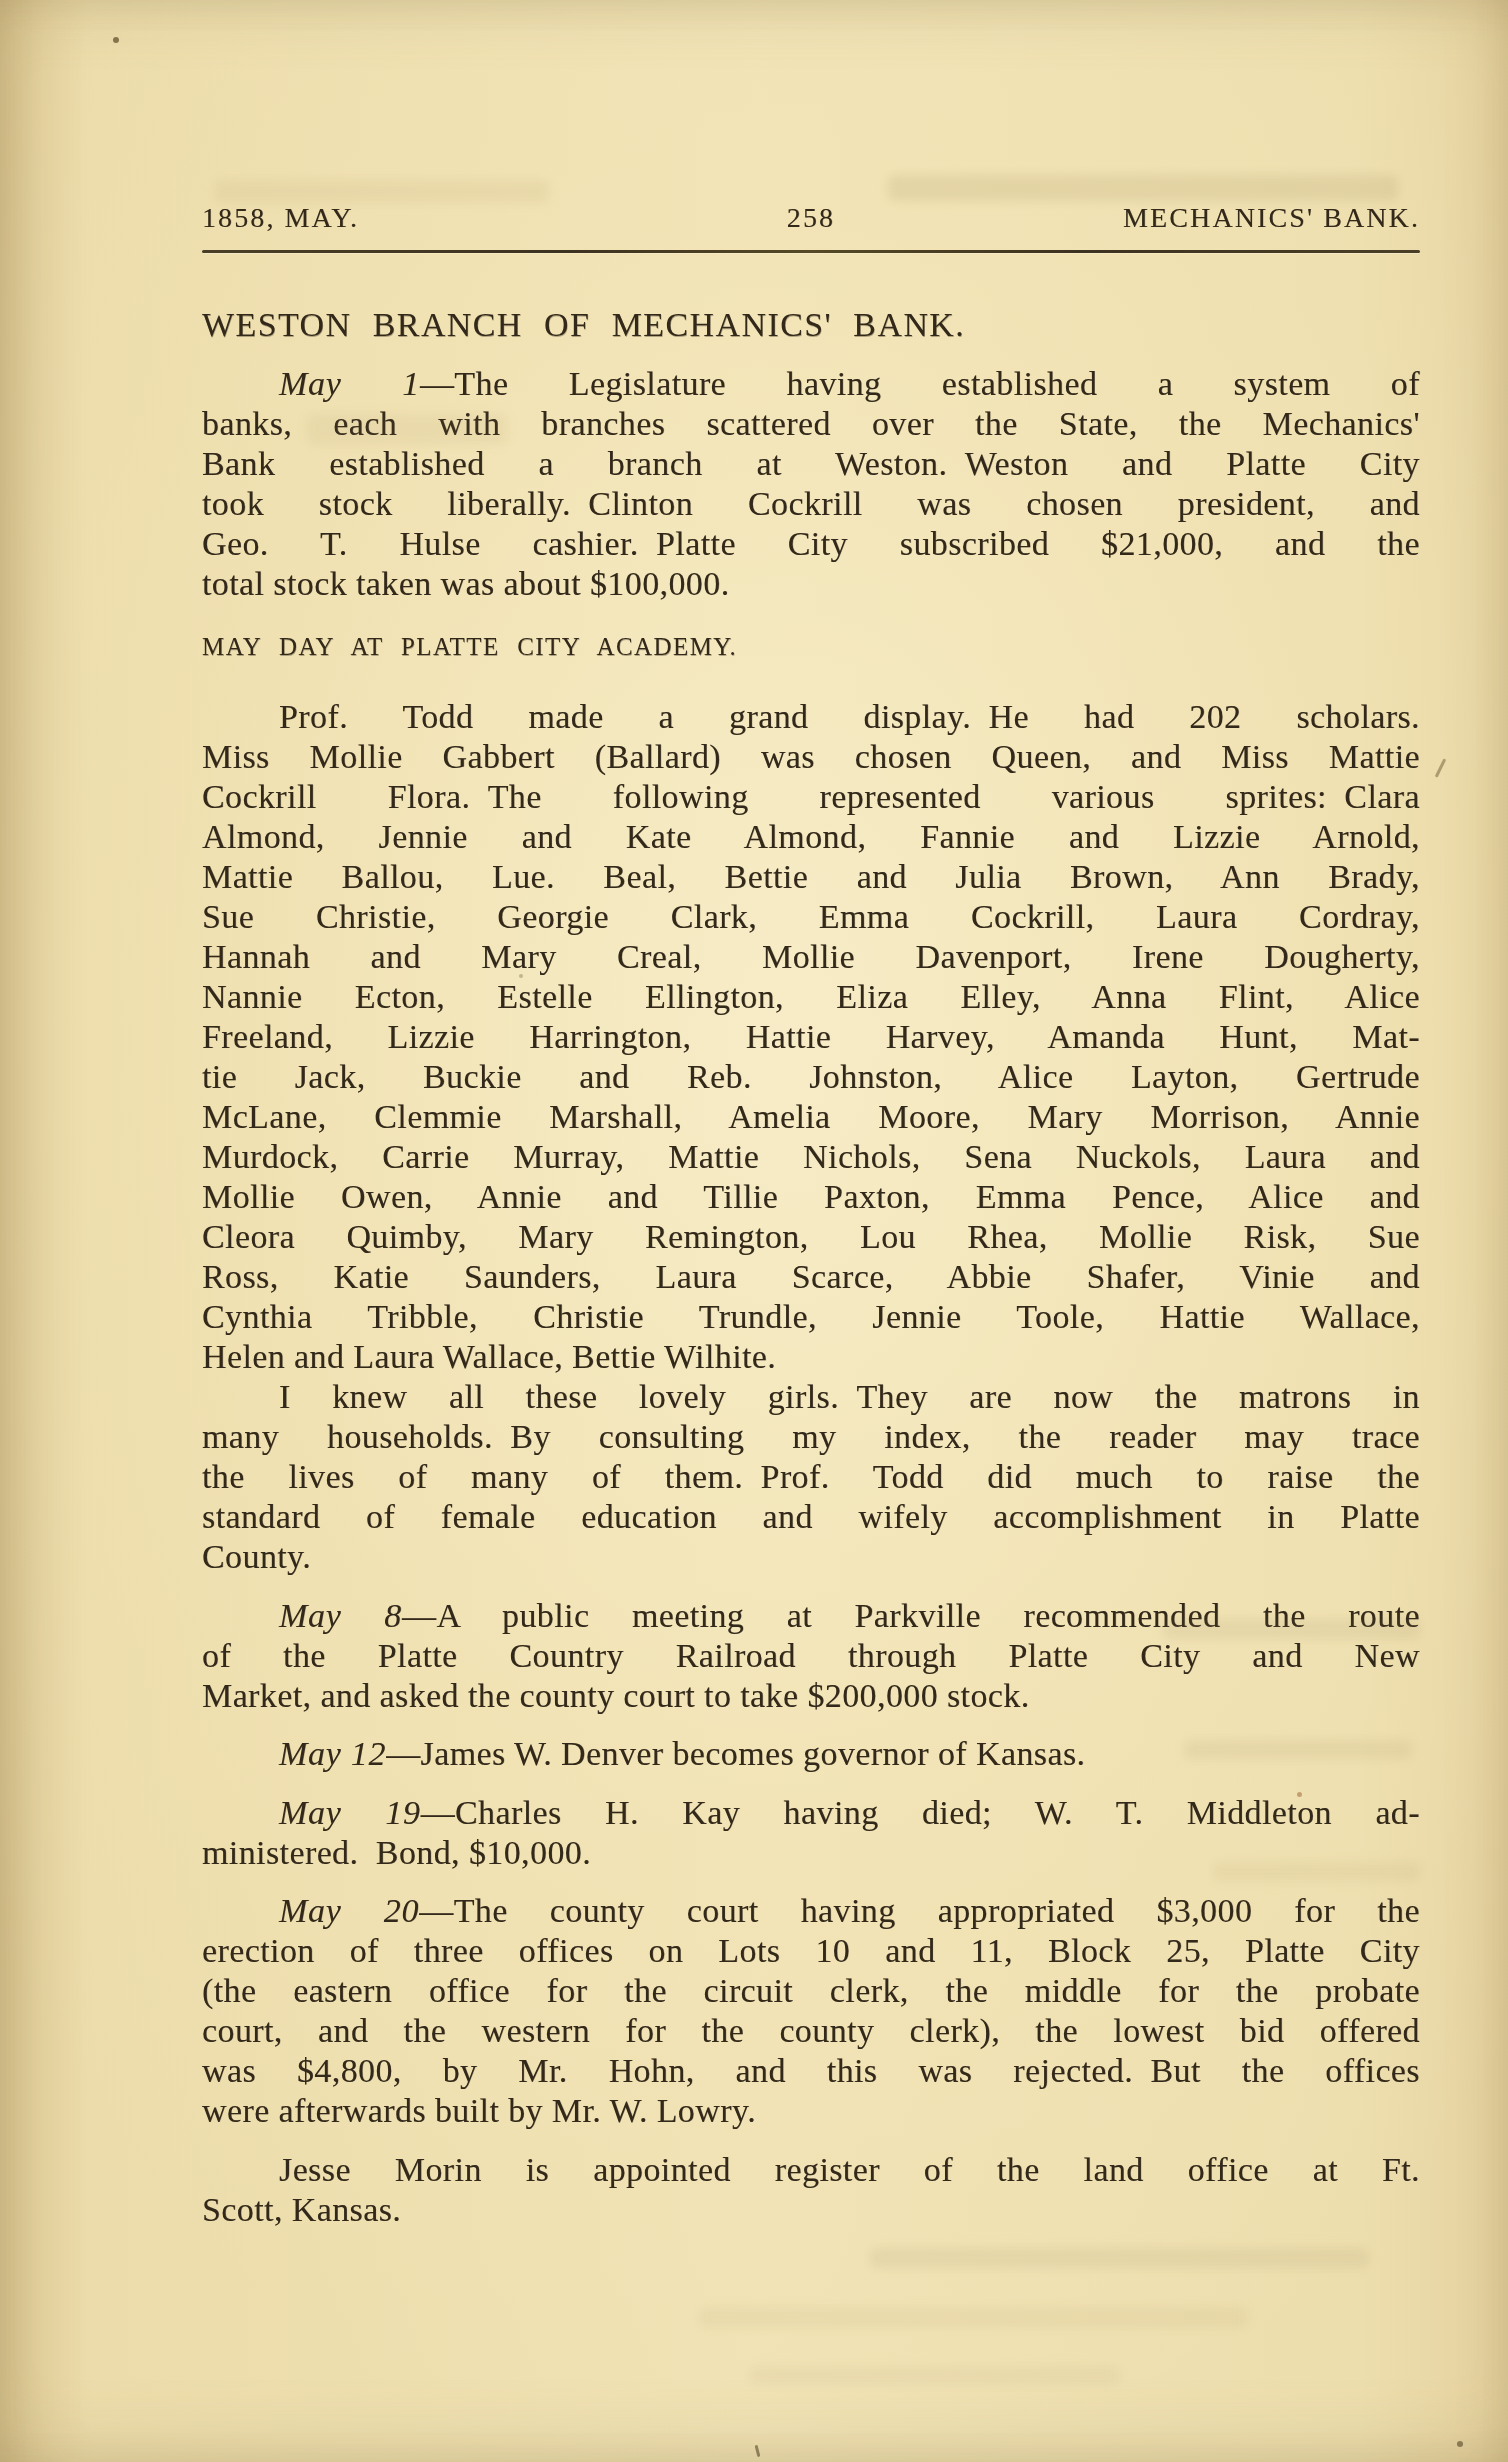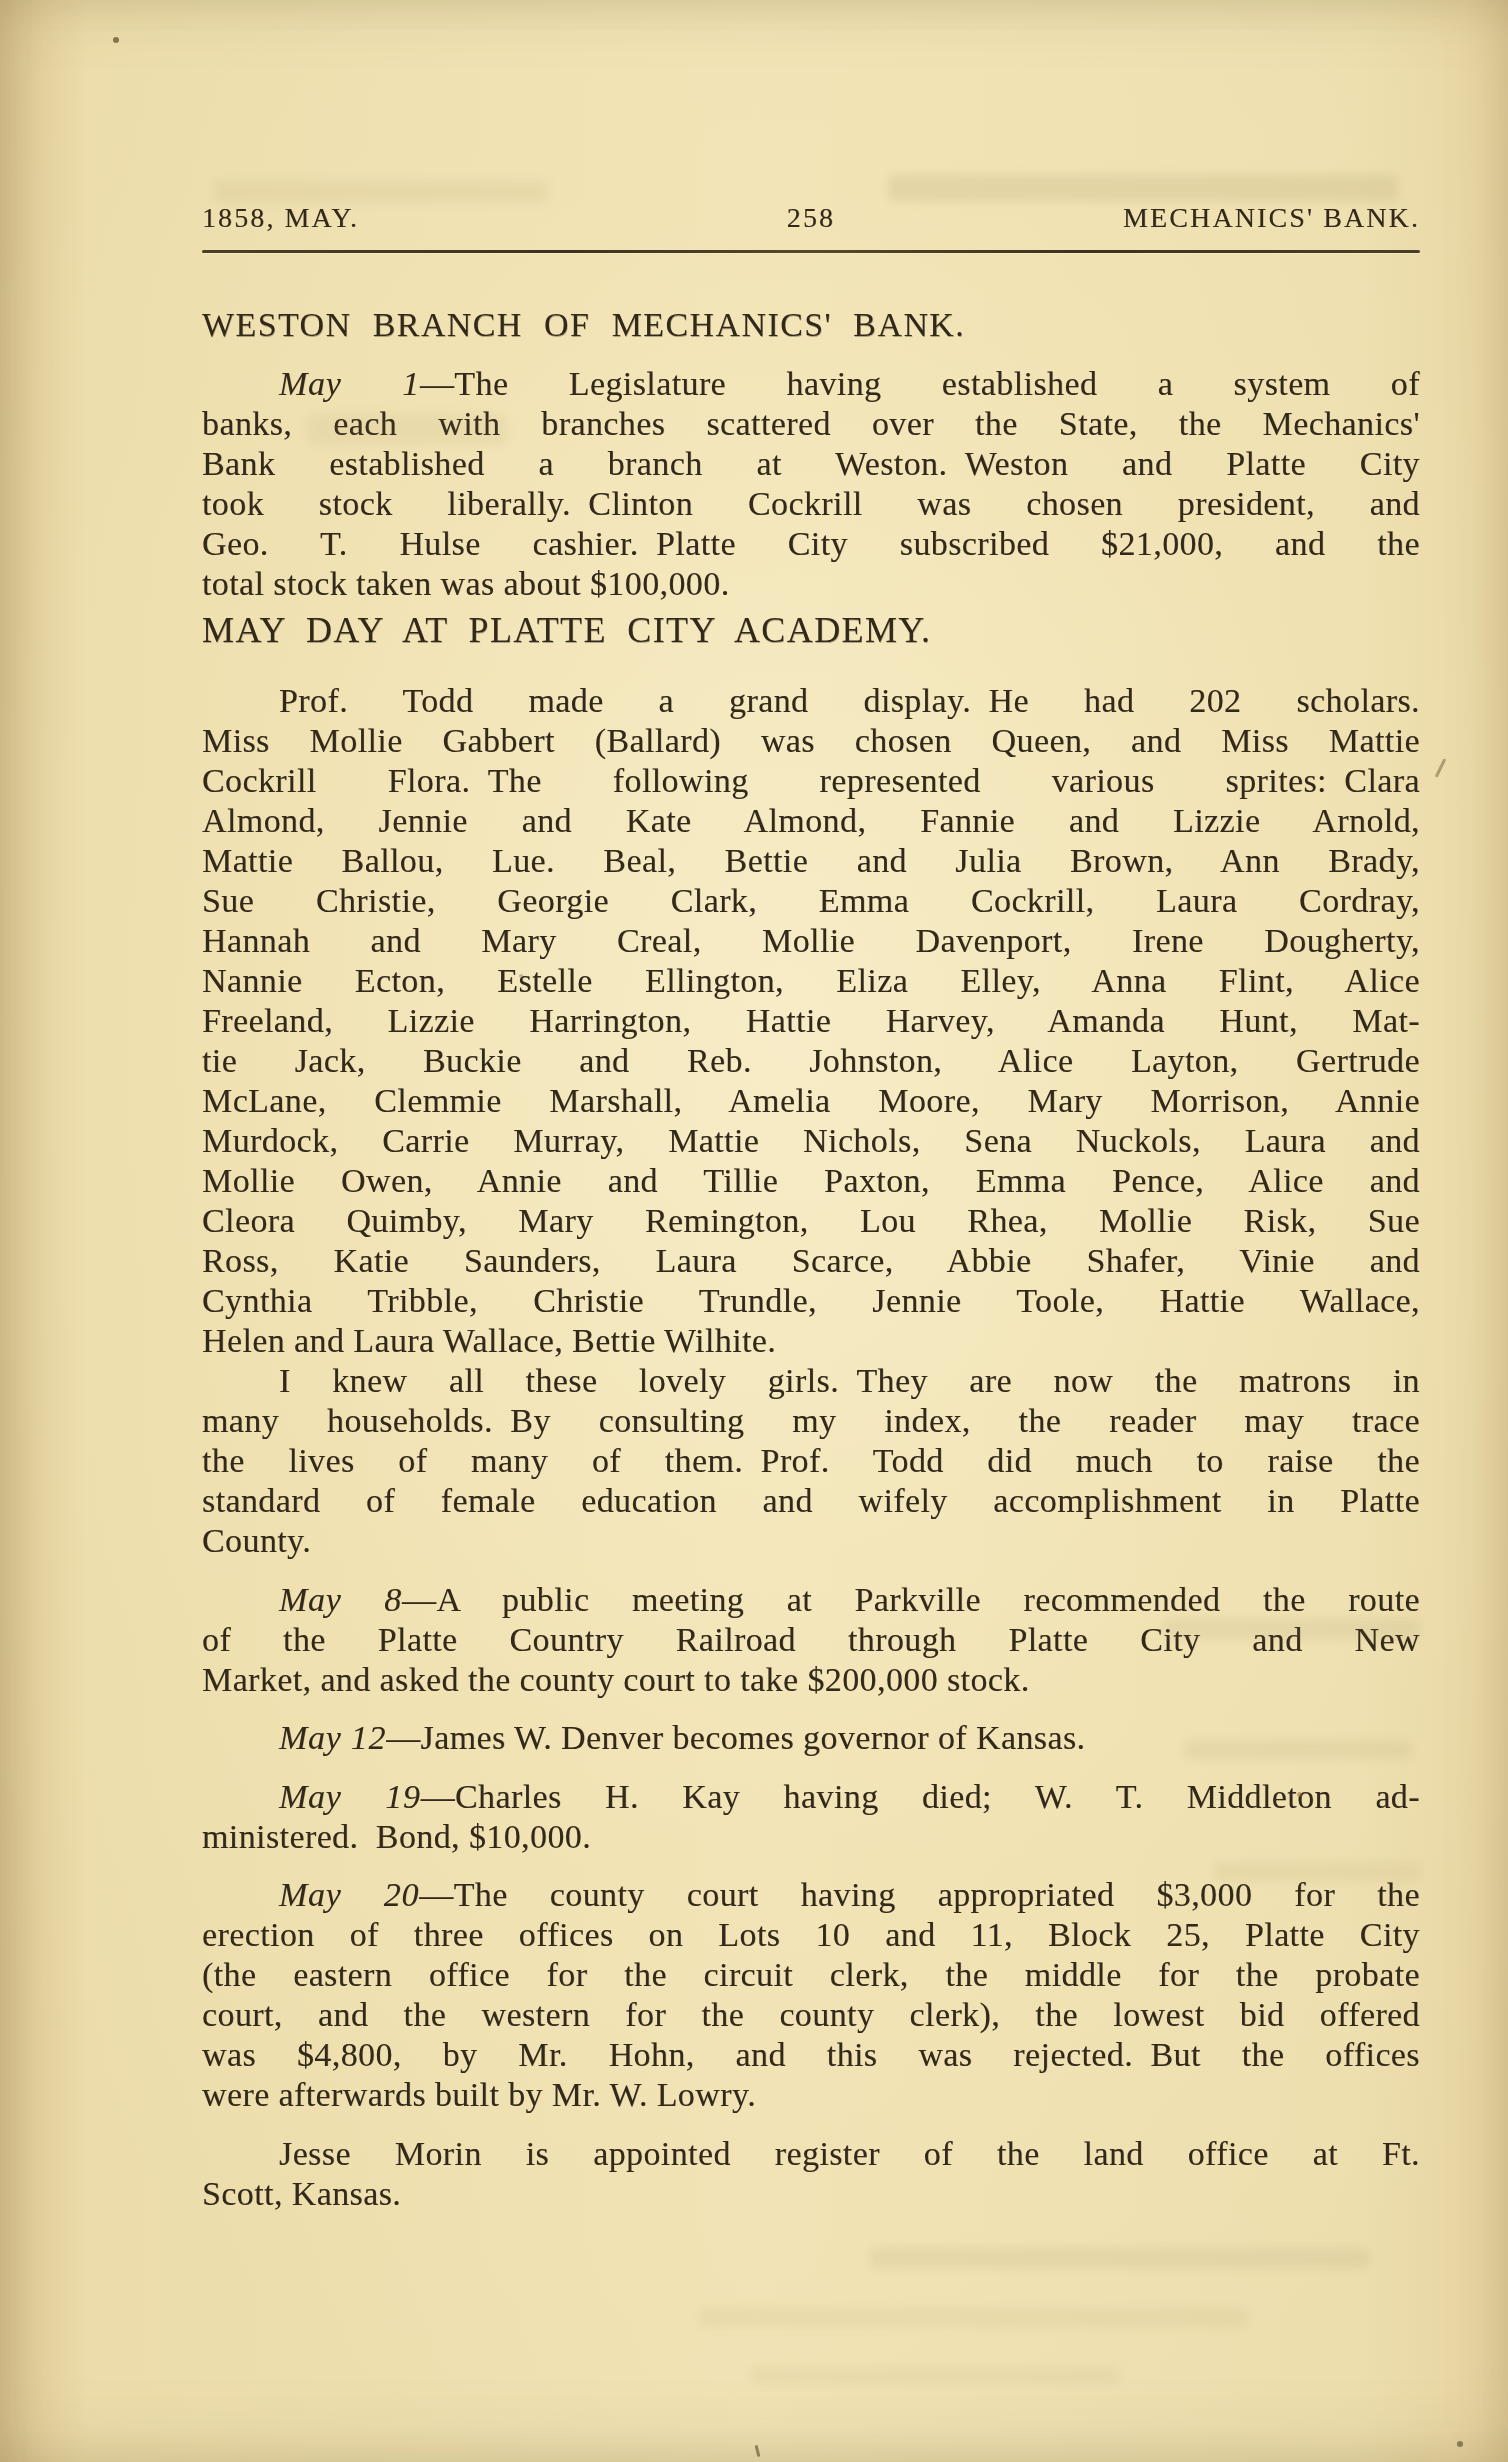--- a/index.html
+++ b/index.html
@@ -52,22 +52,22 @@
     white-space:nowrap;
   }
   .heading.h1{
     margin-top:50px;
     font-size:34px;
     line-height:44px;
     letter-spacing:1.4px;
     word-spacing:11.4px;
   }
   .heading.h2{
-    margin-top:3px;
-    font-size:36px;
+    margin-top:19px;
+    font-size:25px;
     line-height:47px;
     letter-spacing:1.4px;
     word-spacing:10px;
   }
   
   .para{margin:0;}
   .para.lead{margin-top:17px;}
   .para.after-h2{margin-top:27px;}
   .para.spaced{margin-top:18.5px;}
   .line{

